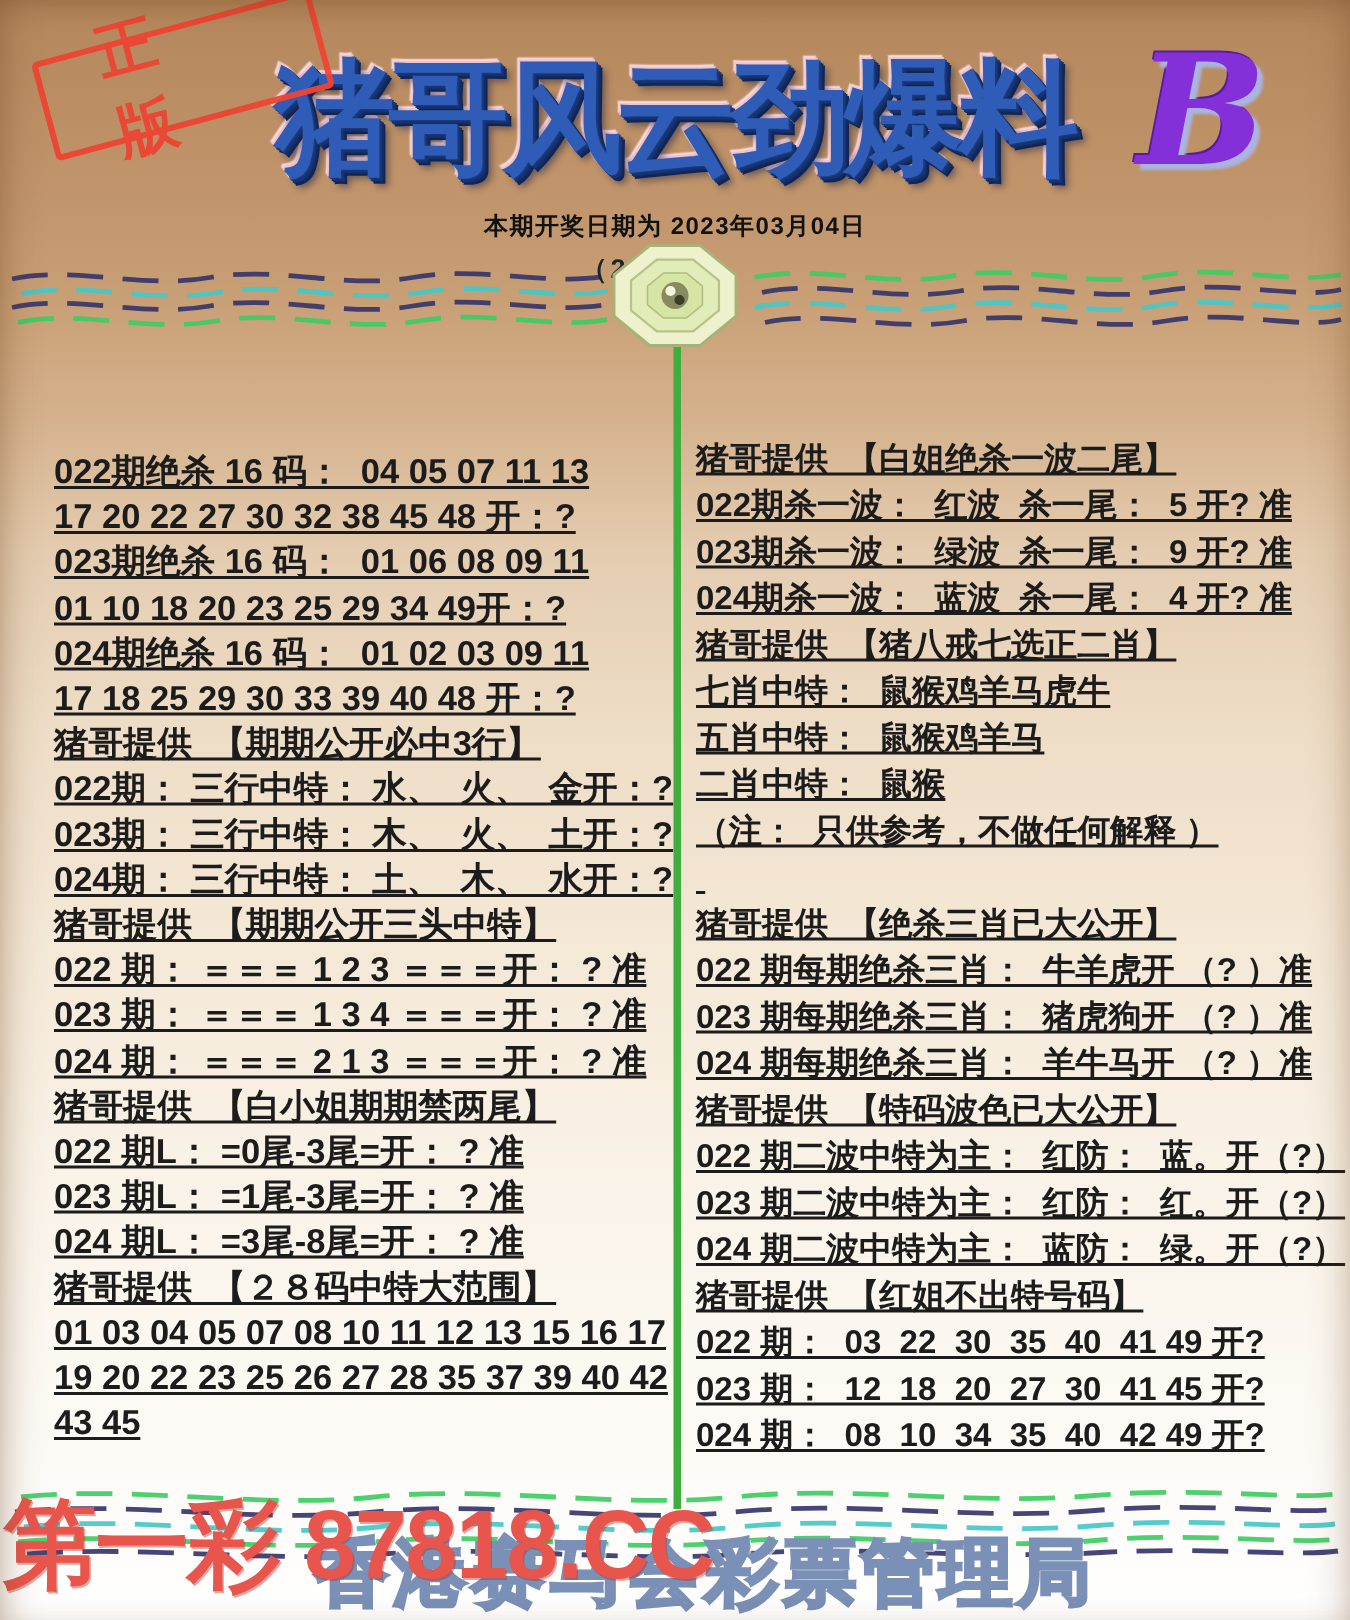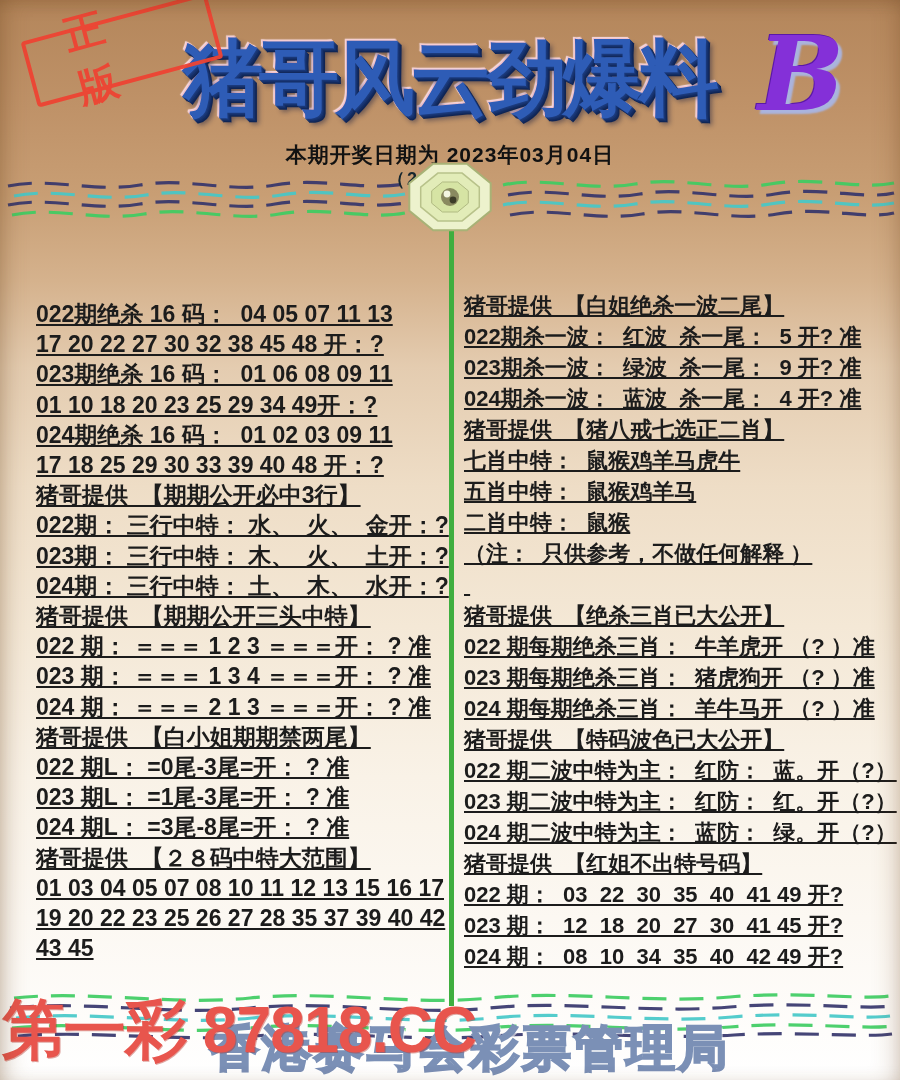--- a/index.html
+++ b/index.html
@@ -41,21 +41,21 @@
     white-space:nowrap;
   }
   .edition{
     position:absolute;left:758px;top:14px;z-index:4;
     font-family:"DejaVu Serif","Liberation Serif",serif;
     font-style:italic;font-size:102px;font-weight:bold;color:#8430d8;
     text-shadow:4px 4px 2px #aab4de, -1px -1px 0 #5a18a8;
   }
   .date-line{
     position:absolute;left:0;right:0;top:141px;text-align:center;
-    font-size:21px;font-weight:bold;color:#121212;z-index:4;letter-spacing:1px;
+    font-size:16px;font-weight:bold;color:#121212;z-index:4;letter-spacing:1px;
   }
   .time-line{
     position:absolute;left:0;right:30px;top:167px;text-align:center;
     font-size:18px;font-weight:bold;color:#15262e;z-index:4;letter-spacing:2px;
   }
   svg.waves{position:absolute;z-index:3;}
   .w-navy{stroke:#35356b;}
   .w-cyan{stroke:#45c8c8;}
   .w-green{stroke:#3ecc62;}
   svg.waves path{fill:none;stroke-width:3.2;stroke-dasharray:24 13;opacity:.92;}

